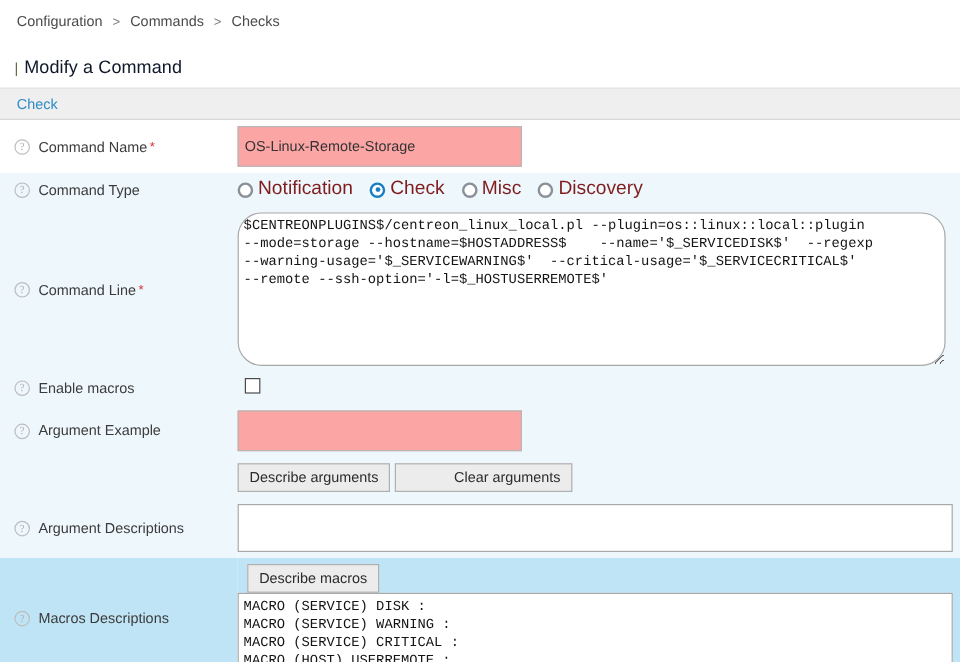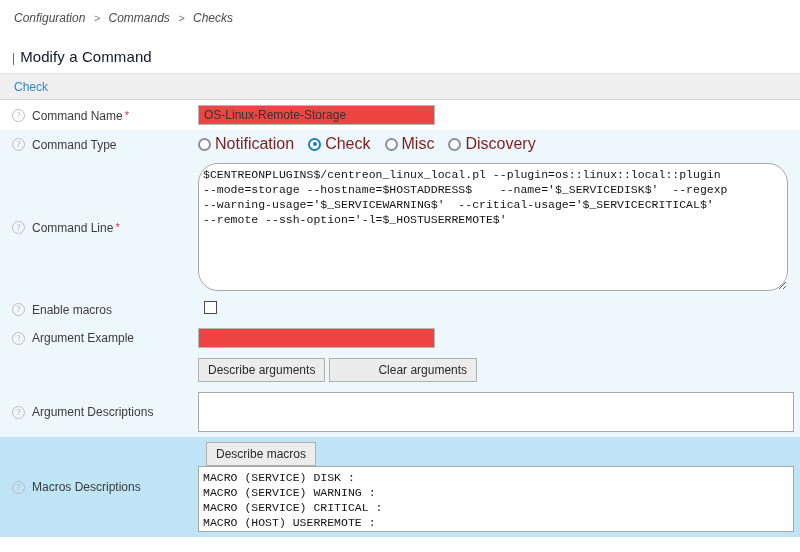--- a/index.html
+++ b/index.html
@@ -15,21 +15,20 @@
   }
 
   
   .breadcrumb {
     padding: 8px 14px 0 14px;
     font-size: 12px;
     color: #4a4a4a;
     height: 30px;
     line-height: 20px;
     white-space: nowrap;
-    font-style: italic;
   }
   .crumb { color: #4a4a4a; }
   .crumb-sep { color: #777777; padding: 0 5px; font-size: 11px; }
 
   
   .page-title-wrap {
     padding: 18px 0 8px 12px;
     background: #ffffff;
   }
   .page-title {
@@ -95,22 +94,22 @@
     vertical-align: middle;
     font-family: "Liberation Serif", serif;
     cursor: pointer;
   }
   .lbl-text { vertical-align: middle; }
   .req { color: #d9363e; font-size: 11px; padding-left: 2px; }
 
   
   input.txt {
     border: 1px solid #b6b6b6;
-    background: #ef4444;
-    height: 20px;
+    background: #fca5a5;
+    height: 34px;
     font-size: 12px;
     font-family: "Liberation Sans", sans-serif;
     color: #333;
     padding: 2px 5px;
     outline: none;
   }
   #f-command-name { width: 237px; }
   #f-arg-example  { width: 237px; }
 
   textarea.ta {

